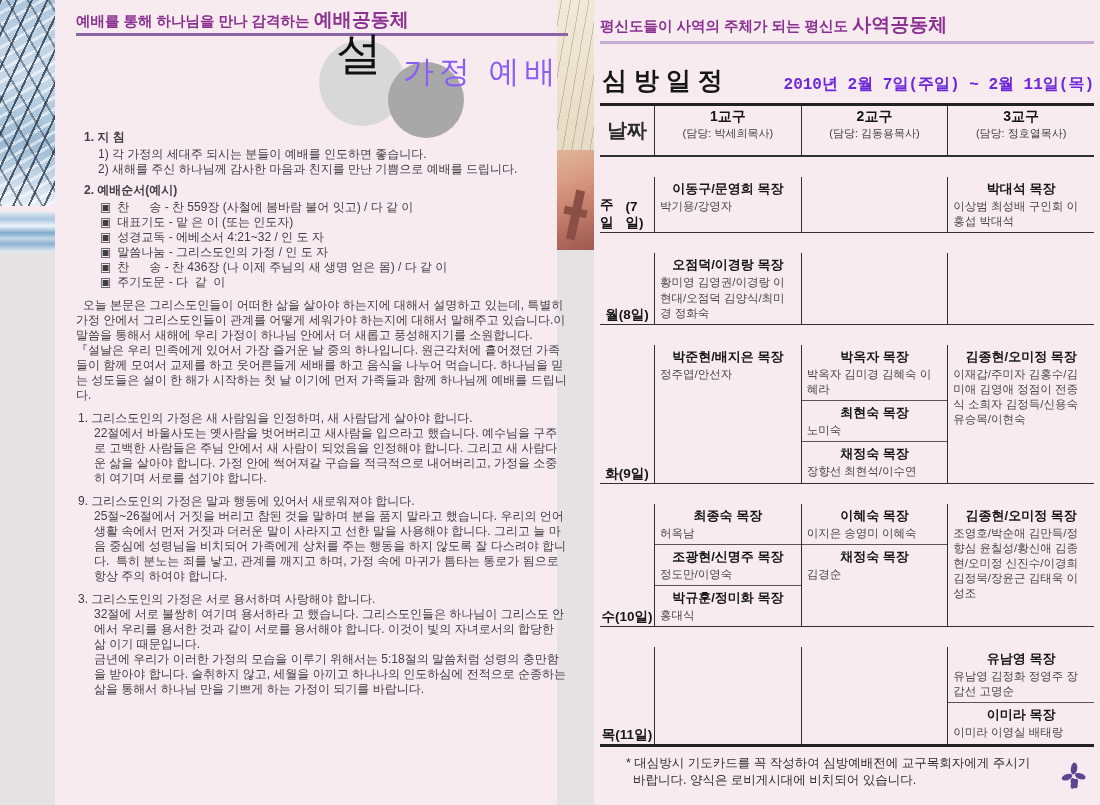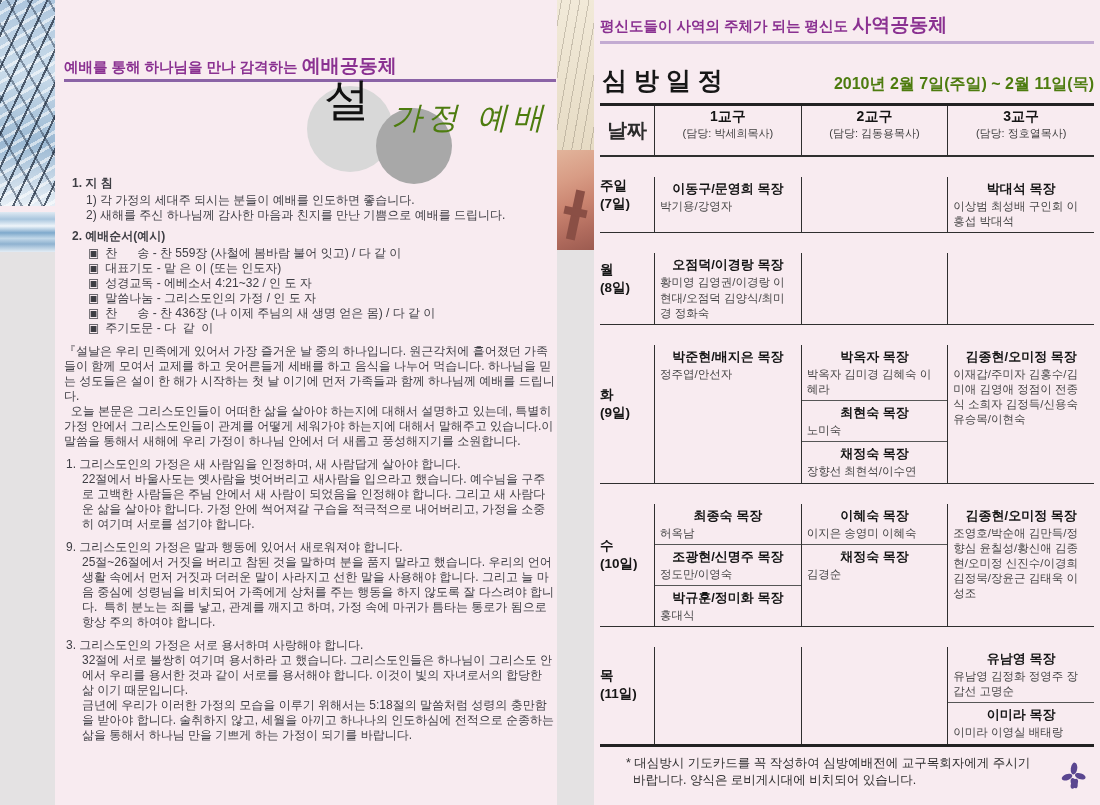--- a/index.html
+++ b/index.html
@@ -27,50 +27,50 @@
   .cross-h{position:absolute;left:7px;top:58px;width:23px;height:8px;background:#8a4f45;transform:rotate(12deg);}
   .mid-strip .graycol{height:555px;}
 
   
   .hdr-small{color:#8a3191;font-weight:bold;font-size:14.5px;}
   .hdr-em{color:#8a3191;font-weight:bold;font-size:19px;}
   .rule-left{height:3px;background:#8b63a6;margin-top:3px;}
   .rule-right{height:3px;background:#c3abd2;margin-top:3px;}
 
   
-  .lpage{position:absolute;left:64px;top:12px;width:492px;color:#3e3e44;font-size:12px;line-height:15px;margin-top:46px;}
+  .lpage{position:absolute;left:76px;top:12px;width:492px;color:#3e3e44;font-size:12px;line-height:15px;}
   .title-wrap{position:relative;height:82px;margin-top:6px;}
   .circle1{position:absolute;left:243px;top:-2px;width:86px;height:86px;border-radius:50%;background:#d8d8d8;}
   .circle2{position:absolute;left:312px;top:20px;width:76px;height:76px;border-radius:50%;background:#a8a8a8;}
   .title-big{position:absolute;left:260px;top:4px;font-size:46px;color:#101010;}
-  .title-rest{position:absolute;left:327px;top:22px;font-size:31px;color:#4d7c0f;letter-spacing:5px;white-space:nowrap;font-style:italic;}
+  .title-rest{position:absolute;left:327px;top:22px;font-size:31px;color:#8b5cf6;letter-spacing:5px;white-space:nowrap;}
   .sec-head{margin:6px 0 2px 8px;color:#3e3e44;font-weight:bold;}
   .g-item{margin-left:22px;}
   .wo-item{margin-left:24px;white-space:pre-wrap;}
   .bullet{display:inline-block;margin-right:6px;color:#3e3e44;}
   .intro{margin-top:8px;}
   .intro p{margin:0;white-space:pre-wrap;}
   .pt{margin-top:8px;}
   .pt-head{margin:0 0 0 2px;}
   .pt-body{margin:0 0 0 18px;white-space:pre-wrap;}
 
   
   .rpage{position:absolute;left:600px;top:12px;width:494px;color:#2c2c2c;}
   .sch-titlerow{display:flex;align-items:baseline;justify-content:space-between;margin:20px 0 6px 2px;}
   .sch-title{font-size:25px;font-weight:bold;color:#171717;}
-  .sch-dates{font-size:16px;font-weight:bold;color:#4d7c0f;}
+  .sch-dates{font-size:16px;font-weight:bold;color:#6d28d9;font-family:Liberation Mono, monospace;}
   .sch-table{border-top:3px solid #222;border-bottom:3px solid #222;}
   .sch-head{display:flex;border-bottom:2px solid #2f2f2f;}
   .hd-date{flex:0 0 54px;display:flex;align-items:center;justify-content:center;font-weight:bold;font-size:20px;}
   .hd-col{flex:1 1 0;border-left:1.5px solid #2f2f2f;text-align:center;padding:2px 0 14px;}
   .col-name{font-weight:bold;font-size:14px;color:#141414;}
   .col-mgr{font-size:11px;color:#3f3f3f;}
   .srow{display:flex;}
   .srow + .srow{border-top:1.5px solid #2f2f2f;}
-  .sdate{flex:0 0 54px;display:flex;flex-direction:column;align-items:flex-start;justify-content:center;font-weight:bold;font-size:13.5px;color:#161616;}
+  .sdate{flex:0 0 54px;display:flex;flex-direction:row;align-items:flex-end;justify-content:center;font-weight:bold;font-size:13.5px;color:#161616;}
   .scol{flex:1 1 0;border-left:1.5px solid #2f2f2f;display:flex;flex-direction:column;margin-top:20px;}
   .grp{padding:2px 5px 3px;}
   .grp + .grp{border-top:1px solid #565656;}
   .gl{font-weight:bold;text-align:center;font-size:13px;color:#141414;padding:1px 0;}
   .gm{font-size:11.5px;color:#474747;line-height:1.32;}
   .footnote{margin:8px 0 0 26px;font-size:12.5px;color:#2d2d2d;line-height:1.4;width:448px;white-space:pre-wrap;}
 
   
   .nf-wrap{position:relative;margin:16px 0 0 72px;width:414px;}
   .nf-tab{position:absolute;left:-40px;top:4px;width:40px;height:150px;background:#c9c7c8;border-radius:16px 0 0 16px;display:flex;align-items:center;justify-content:center;}
@@ -125,22 +125,22 @@
 
     <div class="sec-head">2. 예배순서(예시)</div>
     <div class="wo-item"><span class="bullet">▣</span><span>찬      송 - 찬 559장 (사철에 봄바람 불어 잇고) / 다 같 이</span></div>
     <div class="wo-item"><span class="bullet">▣</span><span>대표기도 - 맡 은 이 (또는 인도자)</span></div>
     <div class="wo-item"><span class="bullet">▣</span><span>성경교독 - 에베소서 4:21~32 / 인 도 자</span></div>
     <div class="wo-item"><span class="bullet">▣</span><span>말씀나눔 - 그리스도인의 가정 / 인 도 자</span></div>
     <div class="wo-item"><span class="bullet">▣</span><span>찬      송 - 찬 436장 (나 이제 주님의 새 생명 얻은 몸) / 다 같 이</span></div>
     <div class="wo-item"><span class="bullet">▣</span><span>주기도문 - 다  같  이</span></div>
 
     <div class="intro">
+      <p>  오늘 본문은 그리스도인들이 어떠한 삶을 살아야 하는지에 대해서 설명하고 있는데, 특별히 가정 안에서 그리스도인들이 관계를 어떻게 세워가야 하는지에 대해서 말해주고 있습니다.이 말씀을 통해서 새해에 우리 가정이 하나님 안에서 더 새롭고 풍성해지기를 소원합니다.</p>
       <p>『설날은 우리 민족에게 있어서 가장 즐거운 날 중의 하나입니다. 원근각처에 흩어졌던 가족들이 함께 모여서 교제를 하고 웃어른들게 세배를 하고 음식을 나누어 먹습니다. 하나님을 믿는 성도들은 설이 한 해가 시작하는 첫 날 이기에 먼저 가족들과 함께 하나님께 예배를 드립니다.</p>
-      <p>  오늘 본문은 그리스도인들이 어떠한 삶을 살아야 하는지에 대해서 설명하고 있는데, 특별히 가정 안에서 그리스도인들이 관계를 어떻게 세워가야 하는지에 대해서 말해주고 있습니다.이 말씀을 통해서 새해에 우리 가정이 하나님 안에서 더 새롭고 풍성해지기를 소원합니다.</p>
     </div>
 
     <div class="pt">
       <p class="pt-head">1. 그리스도인의 가정은 새 사람임을 인정하며, 새 사람답게 살아야 합니다.</p>
       <p class="pt-body">22절에서 바울사도는 옛사람을 벗어버리고 새사람을 입으라고 했습니다. 예수님을 구주로 고백한 사람들은 주님 안에서 새 사람이 되었음을 인정해야 합니다. 그리고 새 사람다운 삶을 살아야 합니다. 가정 안에 썩어져갈 구습을 적극적으로 내어버리고, 가정을 소중히 여기며 서로를 섬기야 합니다.</p>
     </div>
     <div class="pt">
       <p class="pt-head">9. 그리스도인의 가정은 말과 행동에 있어서 새로워져야 합니다.</p>
       <p class="pt-body">25절~26절에서 거짓을 버리고 참된 것을 말하며 분을 품지 말라고 했습니다. 우리의 언어생활 속에서 먼저 거짓과 더러운 말이 사라지고 선한 말을 사용해야 합니다. 그리고 늘 마음 중심에 성령님을 비치되어 가족에게 상처를 주는 행동을 하지 않도록 잘 다스려야 합니다.  특히 분노는 죄를 낳고, 관계를 깨지고 하며, 가정 속에 마귀가 틈타는 통로가 됨으로 항상 주의 하여야 합니다.</p>
     </div>

